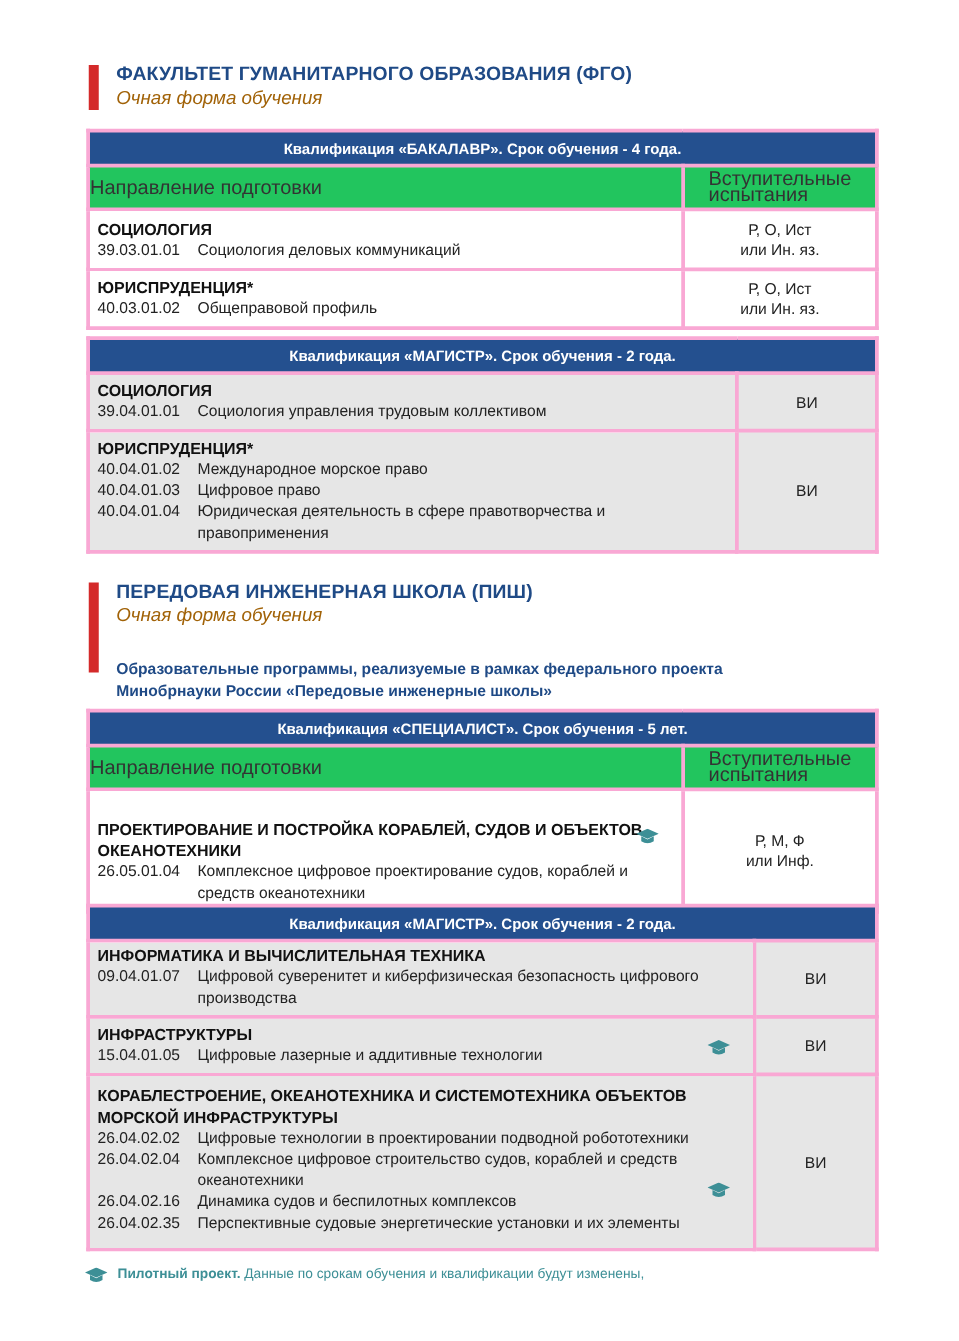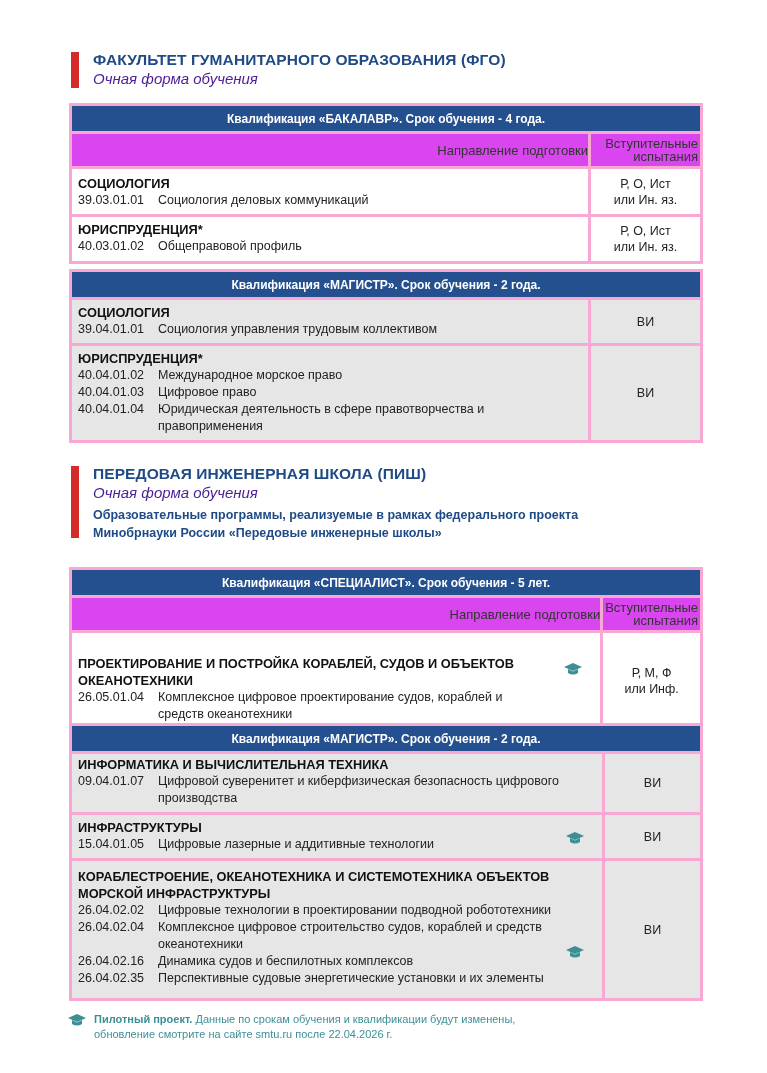--- a/index.html
+++ b/index.html
@@ -2,28 +2,28 @@
 <html><head>
 <meta charset="utf-8">
 <style>
   * { box-sizing: border-box; margin: 0; padding: 0; }
   html, body { width: 767px; height: 1073px; background: #ffffff; overflow: hidden; }
   body { font-family: "Liberation Sans", "DejaVu Sans", sans-serif; color: #1a1a1a; position: relative; }
 
   .section-head { position: absolute; left: 71px; padding-left: 22px; }
   .section-head .bar { position: absolute; left: 0; top: 2px; width: 8px; background: #d42a2a; }
   .section-title { font-weight: bold; font-size: 15.5px; color: #1f4a86; letter-spacing: 0.1px; line-height: 19px; }
-  .section-sub { font-style: italic; font-size: 15px; color: #4c1d95; line-height: 19px; }
-  .section-note { font-weight: bold; font-size: 12.5px; color: #1f4a86; line-height: 18px; margin-top: 4px; }
+  .section-sub { font-style: italic; font-size: 15px; color: #a16207; line-height: 19px; }
+  .section-note { font-weight: bold; font-size: 12.5px; color: #1f4a86; line-height: 18px; margin-top: 24px; }
 
   table.prog { position: absolute; left: 69px; width: 634px; border-collapse: collapse; font-size: 12.5px; }
   table.prog td, table.prog th { border: 3px solid #f9a8d4; }
   .qual-head th { background: #24508f; color: #ffffff; font-weight: bold; font-size: 12px; height: 28px; text-align: center; border-color: #24508f; }
-  .col-head td { background: #d946ef; text-align: right; font-size: 13px; color: #333; line-height: 13px; }
-  .col-head td.exams { width: 112px; padding: 3px 2px; }
+  .col-head td { background: #22c55e; text-align: left; font-size: 16px; color: #333; line-height: 13px; }
+  .col-head td.exams { width: 112px; padding: 3px 19px; }
   td.dir { padding: 4px 8px 5px 6px; vertical-align: top; position: relative; }
   td.exam { text-align: center; vertical-align: middle; font-size: 12.5px; line-height: 16px; color: #222; }
   .gray td { background: #e6e6e6; }
   .white td { background: #ffffff; }
   .dir-name { font-weight: bold; font-size: 12.8px; line-height: 17px; color: #111; }
   .prog-line { display: flex; line-height: 17px; font-size: 12.5px; color: #222; }
   .prog-code { width: 80px; flex: none; }
   .prog-title { flex: 1; }
   .cap { position: absolute; right: 18px; width: 18px; height: 12px; }
 
@@ -210,14 +210,13 @@
   </tr>
 </tbody>
   </table>
 
 <div class="footnote">
   <svg class="fn-icon" viewBox="0 0 18 12">
       <path d="M9 0 L18 4 L9 8 L0 4 Z" fill="#3d8f96"></path>
       <path d="M4 6 L4 10 Q9 13 14 10 L14 6 L9 8.5 Z" fill="#3d8f96"></path>
     </svg>
   <div><b>Пилотный проект.</b><span> Данные по срокам обучения и квалификации будут изменены,</span></div>
-  <div>обновление смотрите на сайте smtu.ru после 22.04.2026 г.</div>
 </div>
 
 </body></html>

